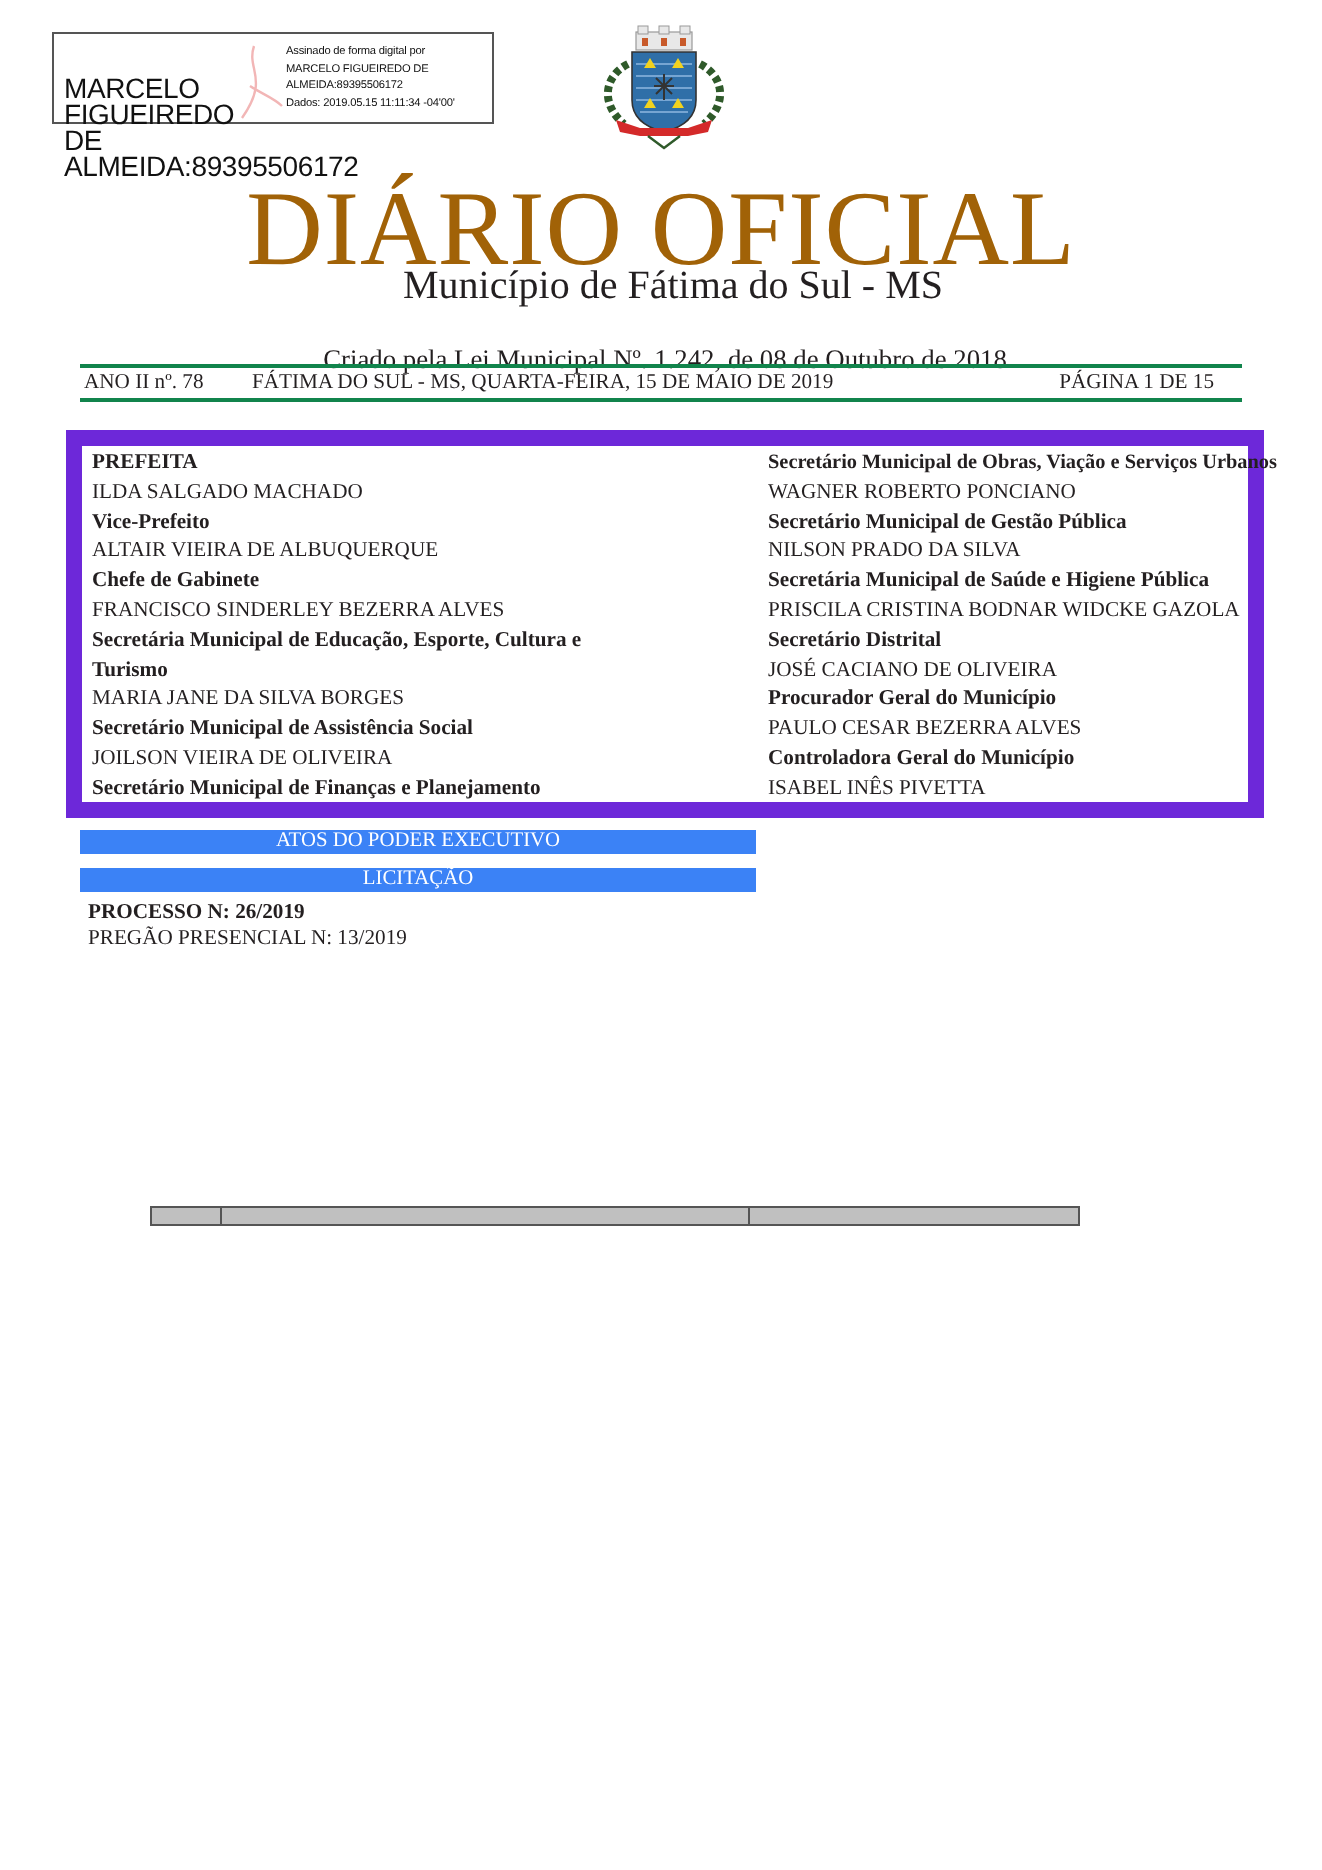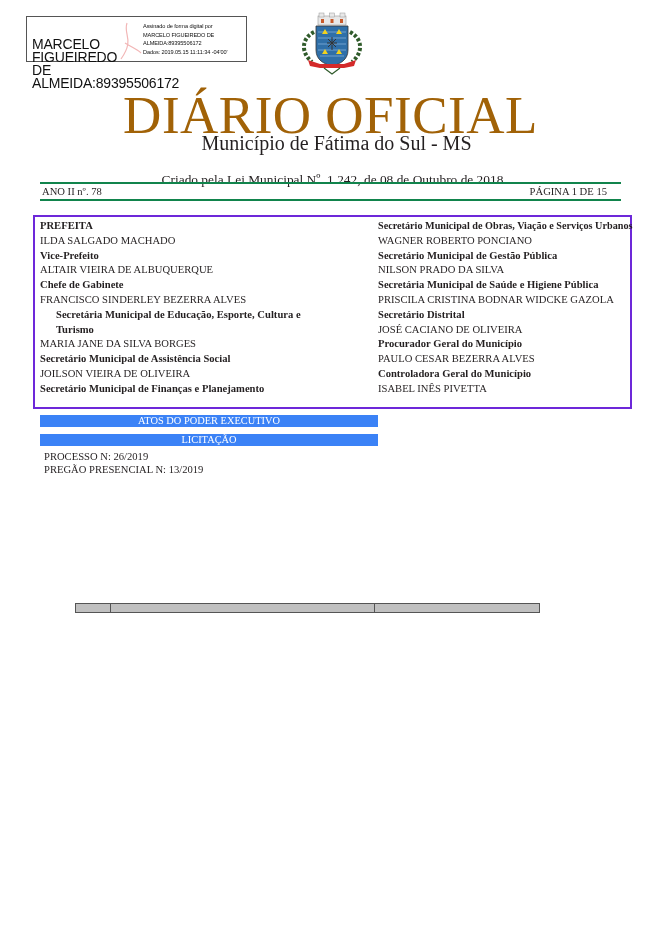--- a/index.html
+++ b/index.html
@@ -16,21 +16,21 @@
   .crest { left:294px; top:10px; width:76px; height:66px; }
 
   .title { left:0; width:661px; top:86px; text-align:center; font-size:53px; line-height:58px; letter-spacing:0.5px; color:#a16207; }
   .subtitle { left:0; width:661px; top:132px; text-align:center; font-size:20px; line-height:22px; padding-left:12px; box-sizing:border-box; }
   .created { left:0; width:661px; top:157px; text-align:center; font-size:13.4px; line-height:18px; padding-left:4px; box-sizing:border-box;margin-top:14px; }
 
   .rule { background:#11844c; height:2px; left:40px; width:581px; }
   .infobar { left:40px; width:581px; top:185px; height:14px; font-size:10.6px; line-height:14px; }
   .infobar span { position:absolute; top:0; white-space:nowrap; }
 
-  .staff-box { left:33px; top:215px; width:599px; height:194px; border:2px solid #6d28d9; box-sizing:border-box; }
+  .staff-box { left:33px; top:215px; width:599px; height:194px; border:8px solid #6d28d9; box-sizing:border-box; }
   .col { position:absolute; top:2px; font-size:10.6px; line-height:14.8px; }
   .col .role { font-weight:bold; }
   .col-left { left:5px; width:290px; }
   .col-right { left:318px; width:290px;margin-left:25px; }
   .col div { white-space:normal; }
 
   .green-bar { left:40px; width:338px; height:12px; background:#3b82f6; color:#ffffff; font-size:10.4px; line-height:12px; text-align:center; }
   .proc { left:44px; font-size:10.6px; line-height:13px; }
 
   .table-row { left:75px; top:603px; width:465px; height:10px; border:1px solid #555; box-sizing:border-box; background:#c0c0c0; display:flex; }
@@ -82,33 +82,34 @@
   <path d="M30 58 L38 64 L46 58" stroke="#2f5a2a" stroke-width="1.2" fill="none"></path>
 </svg>
 
 <div class="abs title">DIÁRIO OFICIAL</div>
 <div class="abs subtitle">Município de Fátima do Sul - MS</div>
 <div class="abs created">Criado pela Lei Municipal Nº. 1.242, de 08 de Outubro de 2018</div>
 
 <div class="abs rule" style="top:182px;"></div>
 <div class="abs infobar">
   <span style="left:2px;">ANO II nº. 78</span>
+  <span style="left:86px;">FÁTIMA DO SUL - MS, QUARTA-FEIRA, 15 DE MAIO DE 2019</span>
   <span style="right:14px;">PÁGINA 1 DE 15</span>
 </div>
 <div class="abs rule" style="top:199px;"></div>
 
 <div class="abs staff-box">
   <div class="col col-left">
     <div class="role">PREFEITA</div>
     <div>ILDA SALGADO MACHADO</div>
     <div class="role">Vice-Prefeito</div>
     <div>ALTAIR VIEIRA DE ALBUQUERQUE</div>
     <div class="role">Chefe de Gabinete</div>
     <div>FRANCISCO SINDERLEY BEZERRA ALVES</div>
-    <div class="role" style="width:268px;margin-left:16px;">Secretária Municipal de Educação, Esporte, Cultura e Turismo</div>
+    <div class="role" style="width:268px;">Secretária Municipal de Educação, Esporte, Cultura e Turismo</div>
     <div>MARIA JANE DA SILVA BORGES</div>
     <div class="role">Secretário Municipal de Assistência Social</div>
     <div>JOILSON VIEIRA DE OLIVEIRA</div>
     <div class="role">Secretário Municipal de Finanças e Planejamento</div>
   </div>
   <div class="col col-right">
     <div class="role" style="white-space:nowrap;font-size:10.2px;">Secretário Municipal de Obras, Viação e Serviços Urbanos</div>
     <div>WAGNER ROBERTO PONCIANO</div>
     <div class="role">Secretário Municipal de Gestão Pública</div>
     <div>NILSON PRADO DA SILVA</div>
@@ -119,20 +120,20 @@
     <div class="role">Procurador Geral do Município</div>
     <div>PAULO CESAR BEZERRA ALVES</div>
     <div class="role">Controladora Geral do Município</div>
     <div>ISABEL INÊS PIVETTA</div>
   </div>
 </div>
 
 <div class="abs green-bar" style="top:415px;">ATOS DO PODER EXECUTIVO</div>
 <div class="abs green-bar" style="top:434px;">LICITAÇÃO</div>
 
-<div class="abs proc" style="top:450px;">PROCESSO N: 26/2019</div>
+<div class="abs proc" style="top:450px;font-weight:bold;">PROCESSO N: 26/2019</div>
 <div class="abs proc" style="top:463px;">PREGÃO PRESENCIAL N: 13/2019</div>
 
 <div class="abs table-row">
   <div class="cell" style="width:35px;"></div>
   <div class="cell" style="width:264px;"></div>
   <div class="cell" style="flex:1;"></div>
 </div>
 
 </body></html>

